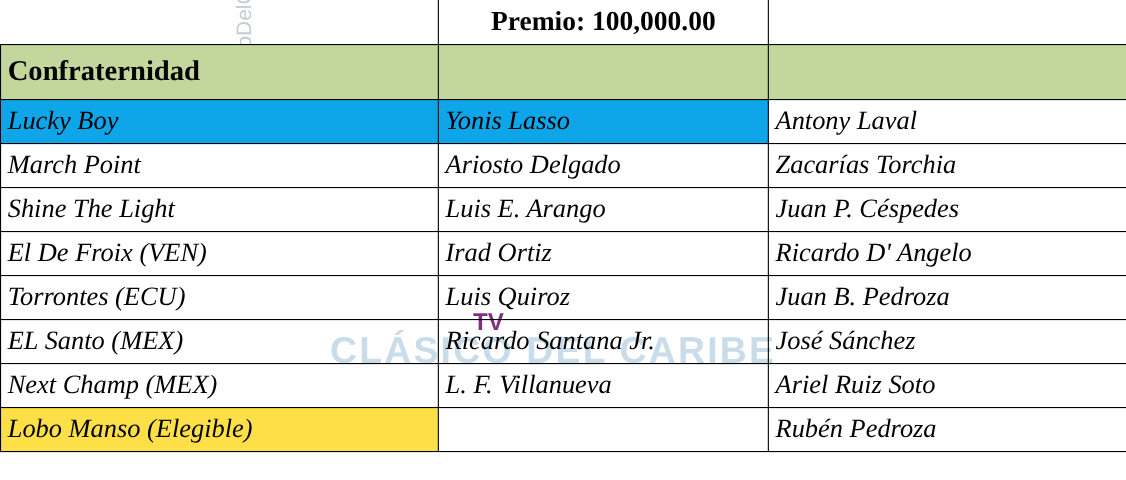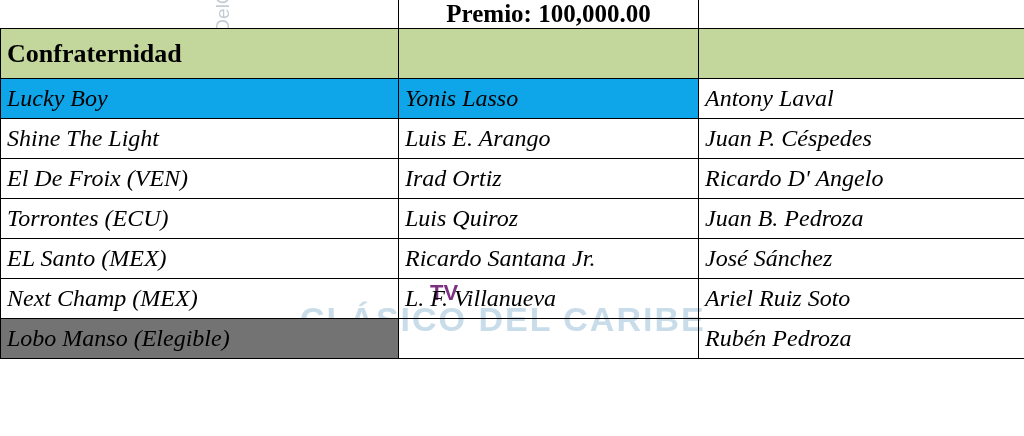--- a/index.html
+++ b/index.html
@@ -89,21 +89,21 @@
     height: 40px;
     padding: 0 6px;
     font-size: 24px;
     font-style: italic;
     vertical-align: middle;
     white-space: nowrap;
     overflow: hidden;
     background: transparent;
   }
   tr.row-premio td {
-    height: 28px;
+    height: 40px;
     border-top: none;
   }
   tr.row-premio td.blank-left,
   tr.row-premio td.blank-right {
     border: none;
   }
   td.premio {
     font-style: normal;
     font-weight: bold;
     font-size: 25px;
@@ -113,21 +113,21 @@
   tr.row-header td {
     background: #c3d69b;
     height: 50px;
   }
   td.header-label {
     font-style: normal;
     font-weight: bold;
     font-size: 26px;
   }
   td.highlight-yellow {
-    background: #737373;
+    background: #fde047;
   }
   td.tint-pink {
     background: #fbf0f2;
   }
   td.tint-cream {
     background: #0ea5e9;
   }
   tr.last-row td { height: 40px; }
 </style>
 </head>
@@ -157,20 +157,25 @@
       <td></td>
       <td></td>
     </tr>
 
     <tr>
       <td class="tint-cream">Lucky Boy</td>
       <td class="tint-cream">Yonis Lasso</td>
       <td>Antony Laval</td>
     </tr>
     <tr>
+      <td>March Point</td>
+      <td>Ariosto Delgado</td>
+      <td>Zacarías Torchia</td>
+    </tr>
+    <tr>
       <td>Shine The Light</td>
       <td>Luis E. Arango</td>
       <td>Juan P. Céspedes</td>
     </tr>
     <tr>
       <td>El De Froix (VEN)</td>
       <td>Irad Ortiz</td>
       <td>Ricardo D' Angelo</td>
     </tr>
     <tr>

